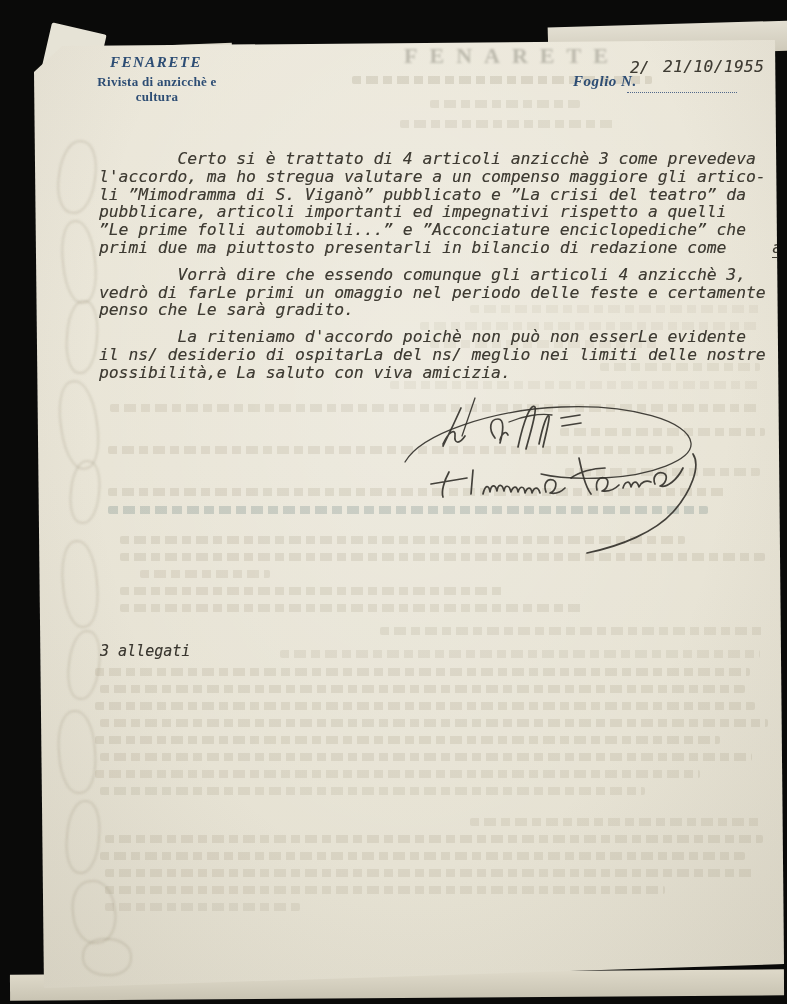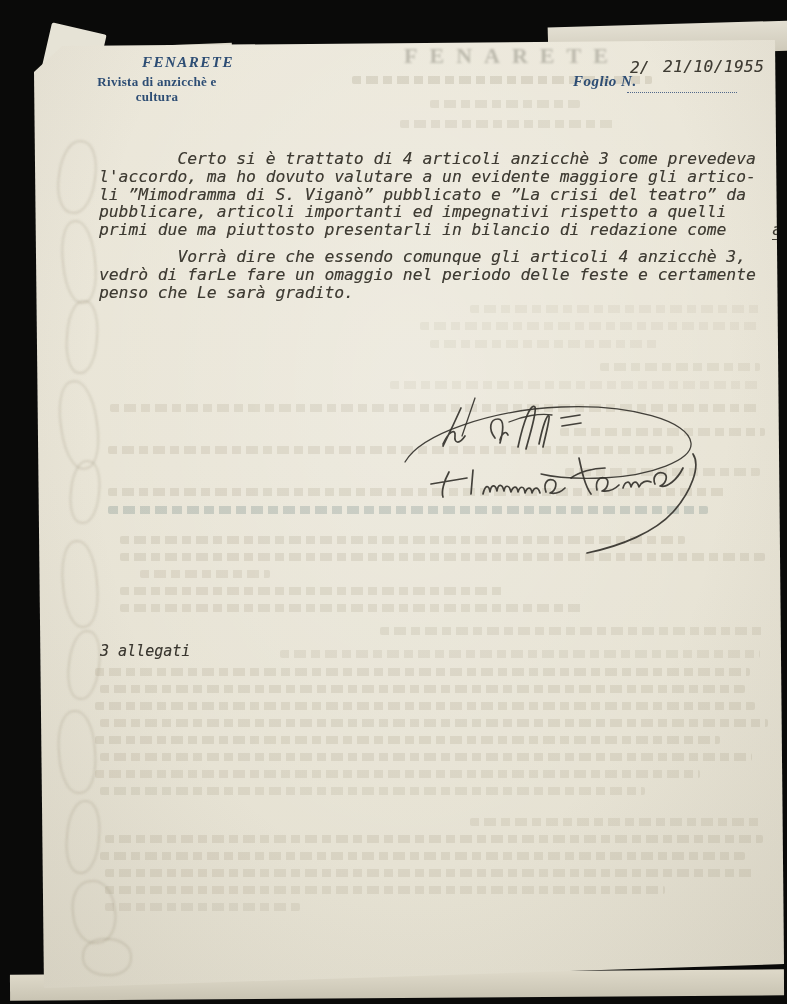--- a/index.html
+++ b/index.html
@@ -17,21 +17,21 @@
   
   #paper{
     position:absolute;inset:0;z-index:2;
     background:linear-gradient(178deg,#ece8db 0%,#e9e5d7 45%,#e5e1d2 100%);
     clip-path:polygon(34px 72px,62px 46px,775px 40px,784px 964px,44px 988px);
   }
   #paper-vignette{position:absolute;inset:0;z-index:1;
     background:radial-gradient(ellipse at 52% 38%, rgba(255,255,255,0.22) 0%, rgba(255,255,255,0) 55%, rgba(115,105,85,0.14) 96%);}
   
   .lh{position:absolute;z-index:4;color:#2d4d74;}
-  #brand{left:78px;top:54px;width:156px;text-align:right;
+  #brand{left:78px;top:54px;width:156px;text-align:center;
     font:bold italic 15px/16px "Liberation Serif", serif;letter-spacing:1.5px;}
   #tagline{left:76px;top:74px;width:162px;text-align:center;
     font:bold 13px/15px "Liberation Serif", serif;letter-spacing:0.3px;}
   #folio{left:573px;top:72px;font:bold italic 15px/18px "Liberation Serif", serif;letter-spacing:0.5px;}
   #folio-dots{position:absolute;z-index:3;left:627px;top:76px;width:110px;height:16px;border-bottom:1px dotted #51688a;}
   .typed{font-style:italic;color:#3e3b33;text-shadow:0.2px 0.2px 0.4px rgba(55,50,40,0.45);}
   #folio-number{position:absolute;z-index:4;left:630px;top:58px;font-size:16px;}
   #date{position:absolute;z-index:4;left:663px;top:57px;font-size:16px;letter-spacing:0.5px;}
   
   #ghost-brand{position:absolute;z-index:2;left:372px;top:44px;width:280px;text-align:center;
@@ -126,29 +126,35 @@
   <div class="lh" id="brand">FENARETE</div>
   <div class="lh" id="tagline">Rivista di anzicchè e cultura</div>
   <div class="lh" id="folio">Foglio N.</div>
   <div id="folio-dots"></div>
   <div class="typed" id="folio-number">2/</div>
   <div class="typed" id="date">21/10/1955</div>
 
   <div id="body-block">
       <div class="para">
         <div class="tline">        Certo si è trattato di 4 articoli anzicchè 3 come prevedeva</div>
-        <div class="tline">l'accordo, ma ho dovuto valutare a un evidente maggiore gli artico-</div>
+        <div class="tline">l'accordo, ma ho stregua valutare a un compenso maggiore gli artico-</div>
         <div class="tline">li ”Mimodramma di S. Viganò” pubblicato e ”La crisi del teatro” da</div>
         <div class="tline">pubblicare, articoli importanti ed impegnativi rispetto a quelli</div>
+        <div class="tline">”Le prime folli automobili...” e ”Acconciature enciclopediche” che</div>
         <div class="tline">primi due ma piuttosto presentarli in bilancio di redazione come <span class="uend">ar</span></div>
       </div>
       <div class="para">
         <div class="tline">        Vorrà dire che essendo comunque gli articoli 4 anzicchè 3,</div>
-        <div class="tline">vedrò di farLe fare un omaggio nel periodo delle feste e certamente</div>
+        <div class="tline">vedrò di farLe primi un omaggio nel periodo delle feste e certamente</div>
         <div class="tline">penso che Le sarà gradito.</div>
+      </div>
+      <div class="para">
+        <div class="tline">        La riteniamo d'accordo poichè non può non esserLe evidente</div>
+        <div class="tline">il ns/ desiderio di ospitarLa del ns/ meglio nei limiti delle nostre</div>
+        <div class="tline">possibilità,e La saluto con viva amicizia.</div>
       </div>
     </div>
 
   <svg id="signature" viewBox="0 0 322 176" role="img" aria-label="Handwritten ink closing: Su aff = , signed F. Montuoro, circled with a flourish">
 
     <path class="thin" d="M92,10 L79,48"></path>
 
     <path class="thin" d="M22,74 C38,46 108,22 178,19 C248,16 306,33 308,55 C310,72 268,88 220,90 C192,91 170,89 158,86"></path>
 
     <path d="M78,20 C70,38 62,54 60,58 M60,56 C66,43 73,40 72,48 C71,55 76,57 82,48"></path>

